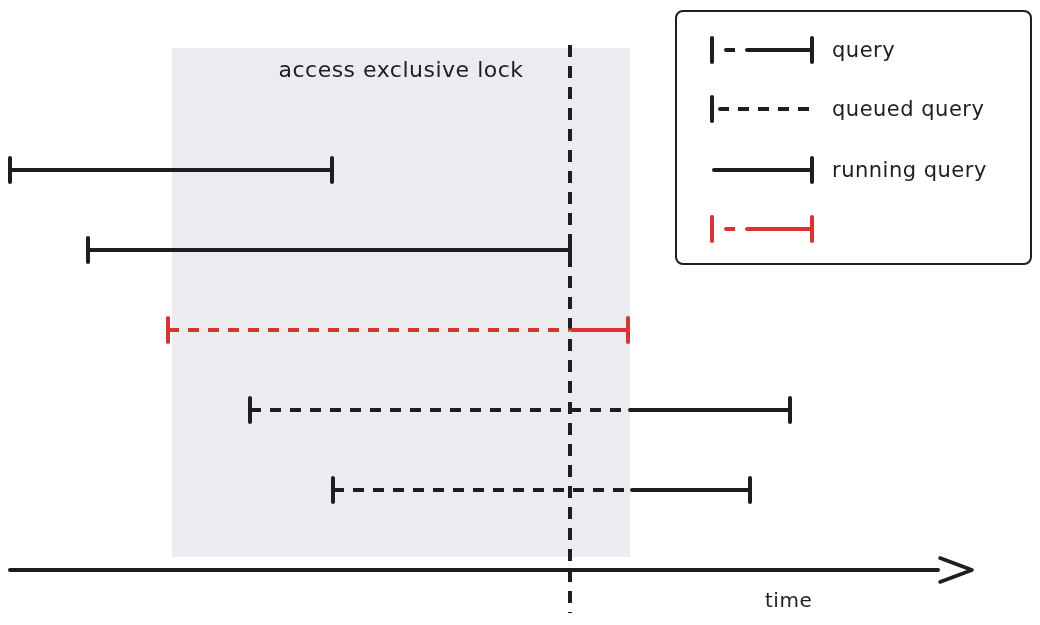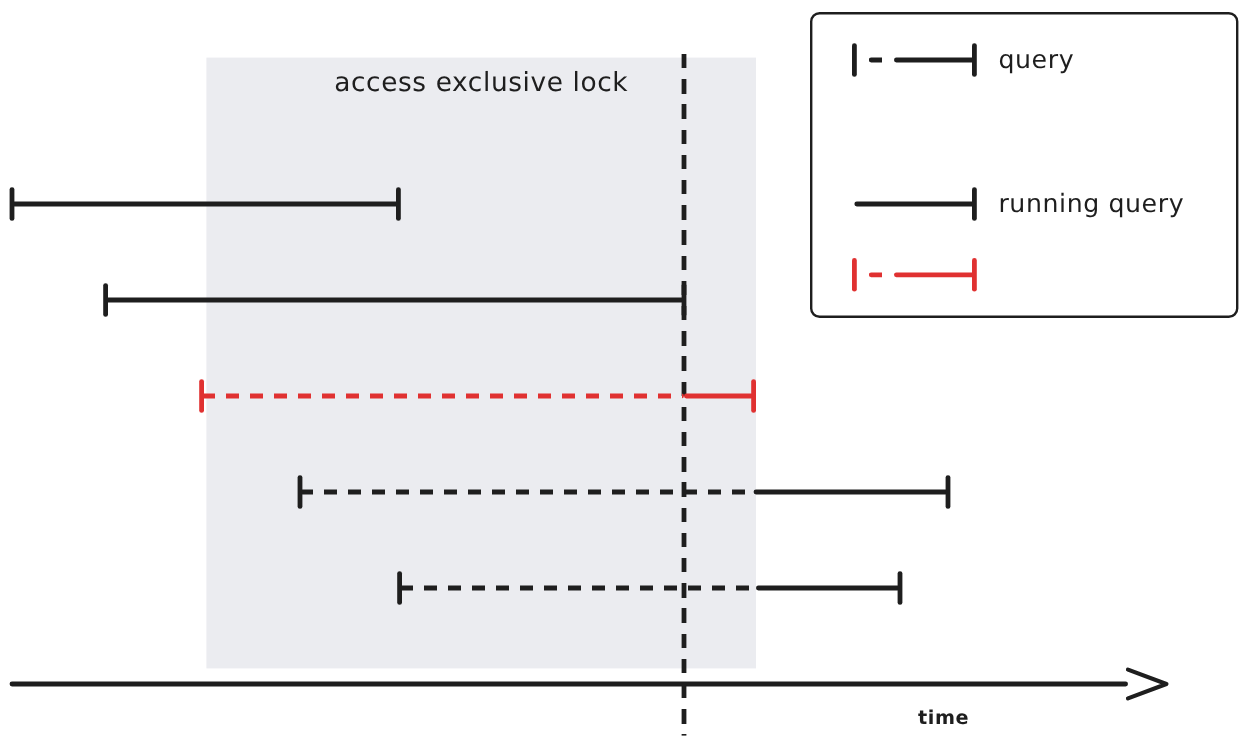--- a/index.html
+++ b/index.html
@@ -19,21 +19,21 @@
   #lock-region-label {
     display: block;
     text-align: center;
     padding-top: 9px;
     font-size: 22px;
     letter-spacing: 0.5px;
   }
   #lock-release-line { position: absolute; width: 3.5px; }
   #time-axis-line { position: absolute; height: 3.5px; border-radius: 2px; }
   #time-axis-arrowhead { position: absolute; }
-  #time-axis-label { position: absolute; font-size: 16px; letter-spacing: 0.5px; font-weight: bold; }
+  #time-axis-label { position: absolute; font-size: 20px; letter-spacing: 0.5px; }
   #legend {
     position: absolute;
     background: #ffffff;
     border-style: solid;
     border-width: 2.5px;
     border-radius: 8px;
     box-sizing: border-box;
   }
   .legend-item { position: absolute; height: 28px; width: 300px; }
   .legend-sample { position: absolute; left: 0; top: 0; width: 100px; height: 28px; }
@@ -100,20 +100,27 @@
   <div id="legend" style="left: 675px; top: 10px; width: 357px; height: 255px; border-color: rgb(30, 30, 30);">
       <div class="legend-item" style="left: 35px; top: 24px;">
         <div class="legend-sample">
           <div class="seg" style="left: 12px; top: 12.25px; width: 14px; background: repeating-linear-gradient(90deg, rgb(30, 30, 30) 0px, rgb(30, 30, 30) 11px, transparent 11px, transparent 20px);"></div>
           <div class="seg" style="left: 33px; top: 12.25px; width: 67px; background: rgb(30, 30, 30);"></div>
           <div class="cap" style="left: -1.75px; top: 0px; background: rgb(30, 30, 30);"></div>
           <div class="cap" style="left: 98.25px; top: 0px; background: rgb(30, 30, 30);"></div>
         </div>
         <span class="legend-label" style="left: 120px;">query</span>
       </div>
+      <div class="legend-item" style="left: 35px; top: 83px;">
+        <div class="legend-sample">
+          <div class="seg" style="left: 6px; top: 12.25px; width: 94px; background: repeating-linear-gradient(90deg, rgb(30, 30, 30) 0px, rgb(30, 30, 30) 11px, transparent 11px, transparent 20px);"></div>
+          <div class="cap" style="left: -1.75px; top: 0px; background: rgb(30, 30, 30);"></div>
+        </div>
+        <span class="legend-label" style="left: 120px;">queued query</span>
+      </div>
       <div class="legend-item" style="left: 35px; top: 144px;">
         <div class="legend-sample">
           <div class="seg" style="left: 0px; top: 12.25px; width: 100px; background: rgb(30, 30, 30);"></div>
           <div class="cap" style="left: 98.25px; top: 0px; background: rgb(30, 30, 30);"></div>
         </div>
         <span class="legend-label" style="left: 120px;">running query</span>
       </div>
       <div class="legend-item" style="left: 35px; top: 203px;">
         <div class="legend-sample">
           <div class="seg" style="left: 12px; top: 12.25px; width: 14px; background: repeating-linear-gradient(90deg, rgb(224, 49, 49) 0px, rgb(224, 49, 49) 11px, transparent 11px, transparent 20px);"></div>

